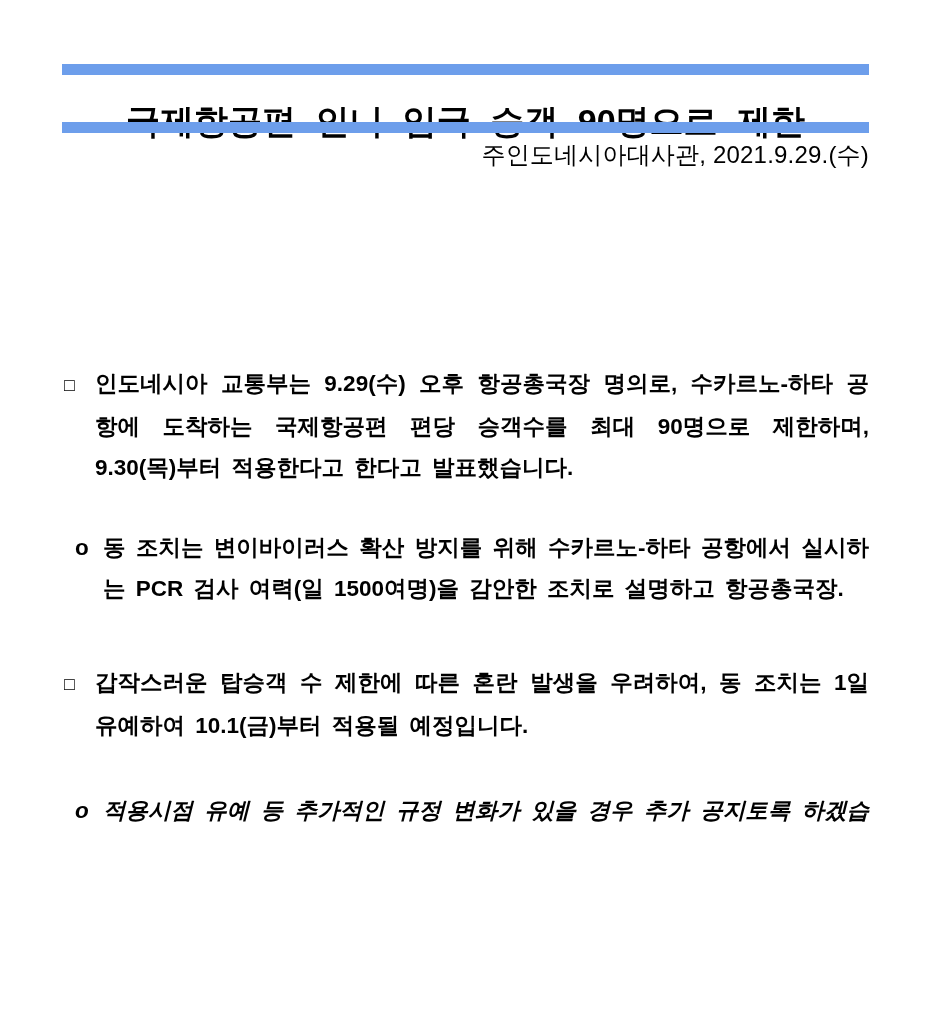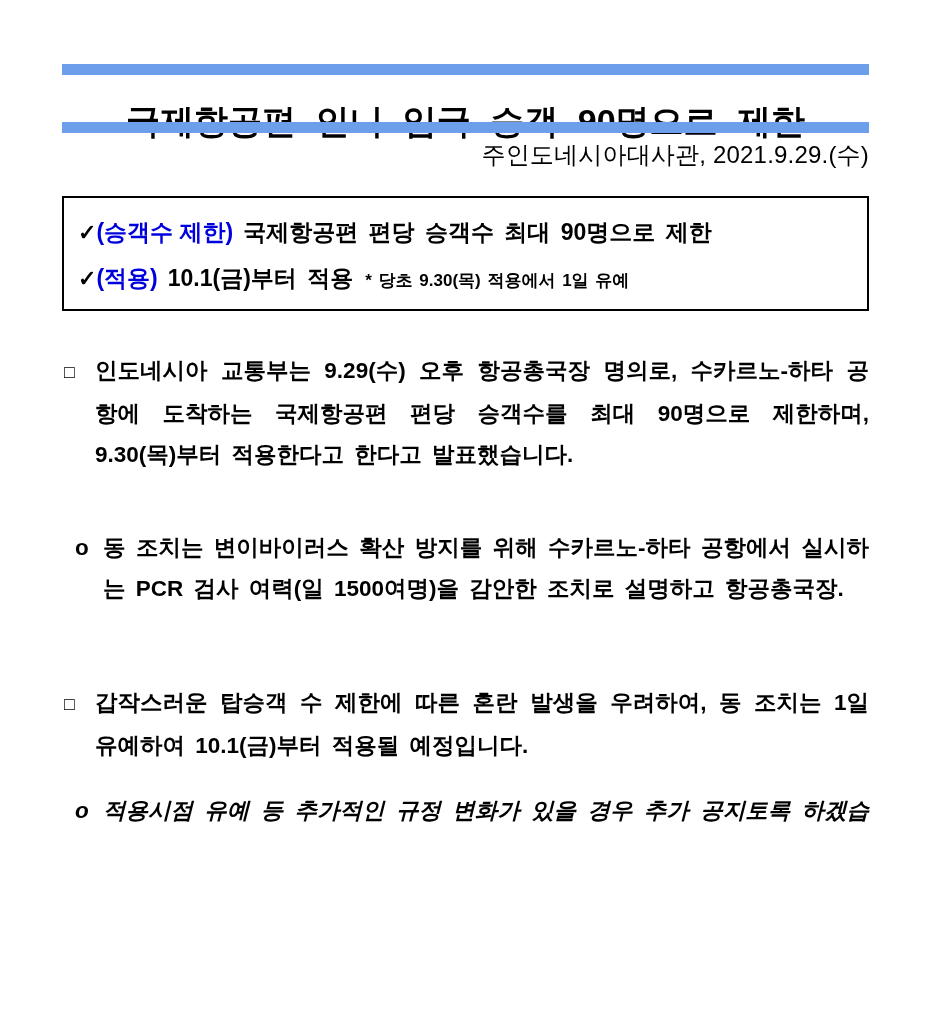--- a/index.html
+++ b/index.html
@@ -84,46 +84,38 @@
   .para .bullet {
     display: inline-block;
     text-indent: 0;
     box-sizing: border-box;
   }
   .para.sq { padding-left: 33px; text-indent: -33px; }
   .para.sq .bullet { width: 33px; padding-left: 2px; font-size: 18px; }
   .para.oo { padding-left: 41px; text-indent: -41px; }
   .para.oo .bullet { width: 41px; padding-left: 13px; }
 
-  .p0 { top: 350px; }
+  .p0 { top: 363px; }
   .p1 { top: 527px; }
-  .p2 { top: 662px; margin-top: 20px; }
+  .p2 { top: 662px; }
   .p3 { top: 790px; font-style: italic; }
 </style>
 </head>
 <body>
 
 <div class="page">
 
   <div class="accent-bar bar-top"></div>
 
   <h1 class="doc-title">국제항공편 인니 입국 승객 90명으로 제한</h1>
 
   <div class="accent-bar bar-mid"></div>
 
   <div class="byline">주인도네시아대사관, 2021.9.29.(수)</div>
 
-  <div class="summary-box">
-    <div class="box-line">
-      <span class="check">✓</span><span class="box-label">(승객수 제한)</span><span class="box-main">국제항공편 편당 승객수 최대 90명으로 제한</span><span class="box-note"></span>
-    </div>
-    <div class="box-line">
-      <span class="check">✓</span><span class="box-label">(적용)</span><span class="box-main">10.1(금)부터 적용</span><span class="box-note">* 당초 9.30(목) 적용에서 1일 유예</span>
-    </div>
-  </div>
 
   <div class="para sq p0">
     <span class="bullet">□</span><span class="ptext">인도네시아 교통부는 9.29(수) 오후 항공총국장 명의로, 수카르노-하타 공항에 도착하는 국제항공편 편당 승객수를 최대 90명으로 제한하며, 9.30(목)부터 적용한다고 한다고 발표했습니다.</span>
   </div>
 
   <div class="para oo p1">
     <span class="bullet">o</span><span class="ptext">동 조치는 변이바이러스 확산 방지를 위해 수카르노-하타 공항에서 실시하는 PCR 검사 여력(일 1500여명)을 감안한 조치로 설명하고 항공총국장.</span>
   </div>
 
   <div class="para sq p2">

